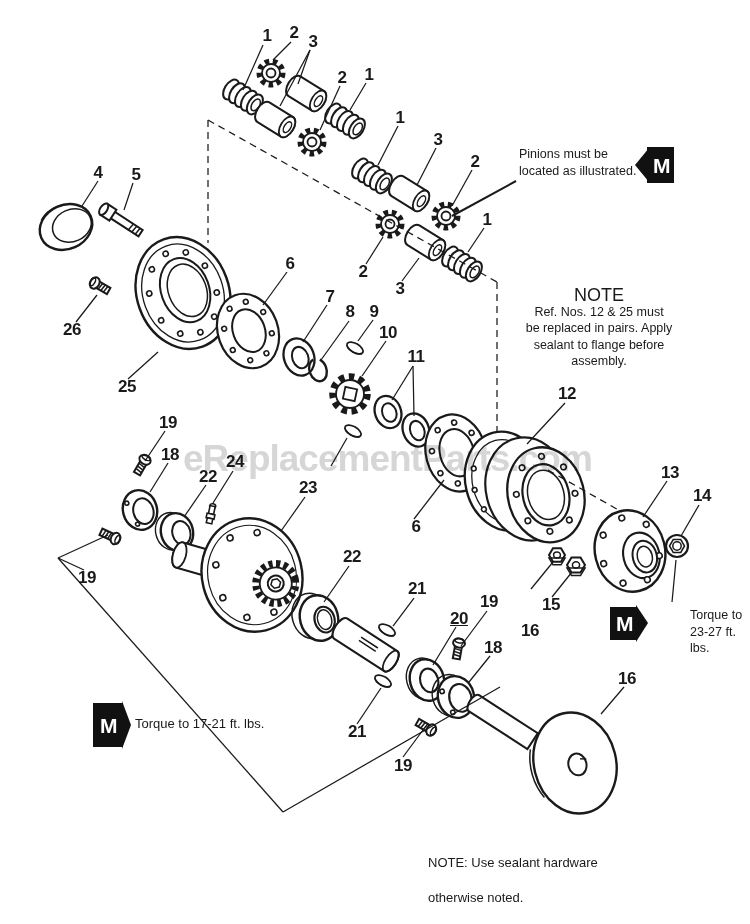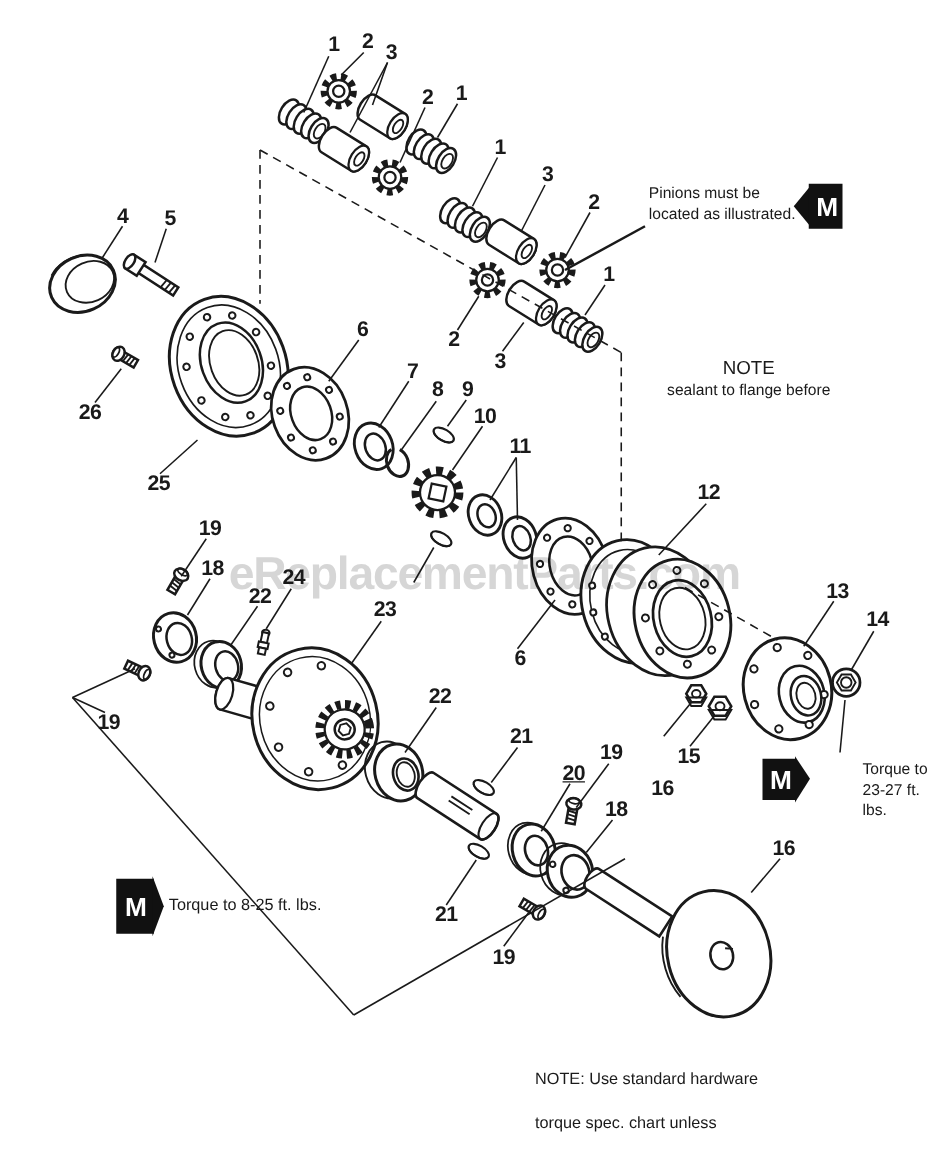--- a/index.html
+++ b/index.html
@@ -436,40 +436,42 @@
     <div>located as illustrated.</div>
   </div>
 
   <svg class="mk" style="left:634px;top:145px;" width="44" height="42">
     <polygon points="1,20 15,3 15,37" fill="#111"></polygon>
     <rect x="13" y="2" width="27" height="36" fill="#111"></rect>
     <text x="19" y="28">M</text>
   </svg>
 
   <div class="note-text note-center" style="left:512px;top:287px;width:174px;">
-    <div style="font-size:15px">NOTE</div>
+    <div style="font-size:18px">NOTE</div>
+    <div>Ref. Nos. 12 &amp; 25 must</div>
+    <div>be replaced in pairs. Apply</div>
     <div>sealant to flange before</div>
+    <div>assembly.</div>
   </div>
 
   <svg class="mk" style="left:608px;top:602px;" width="46" height="44">
     <rect x="2" y="5" width="27" height="33" fill="#111"></rect>
     <polygon points="28,3 40,21 28,40" fill="#111"></polygon>
     <text x="8" y="29">M</text>
   </svg>
   <div class="note-text" style="left:656px;top:607px;margin-left:34px;">
     <div>Torque to</div>
     <div>23-27 ft. lbs.</div>
   </div>
 
   <svg class="mk" style="left:90px;top:700px;" width="48" height="50">
     <rect x="3" y="3" width="30" height="44" fill="#111"></rect>
     <polygon points="32,1 41,25 32,49" fill="#111"></polygon>
     <text x="10" y="33">M</text>
   </svg>
-  <div class="note-text" style="left:135px;top:716px;font-size:13px;">Torque to 8-25 ft. lbs.</div>
+  <div class="note-text" style="left:135px;top:716px;font-size:13px;">Torque to 17-21 ft. lbs.</div>
 
   <div class="bottom-note" style="left:428px;top:836px;">
-    <div>NOTE:  Use standard hardware</div>
-    <div>torque spec. chart unless</div>
+    <div>NOTE:  Use sealant hardware</div>
     <div>otherwise noted.</div>
   </div>
 
 </div>
 
 </body></html>

